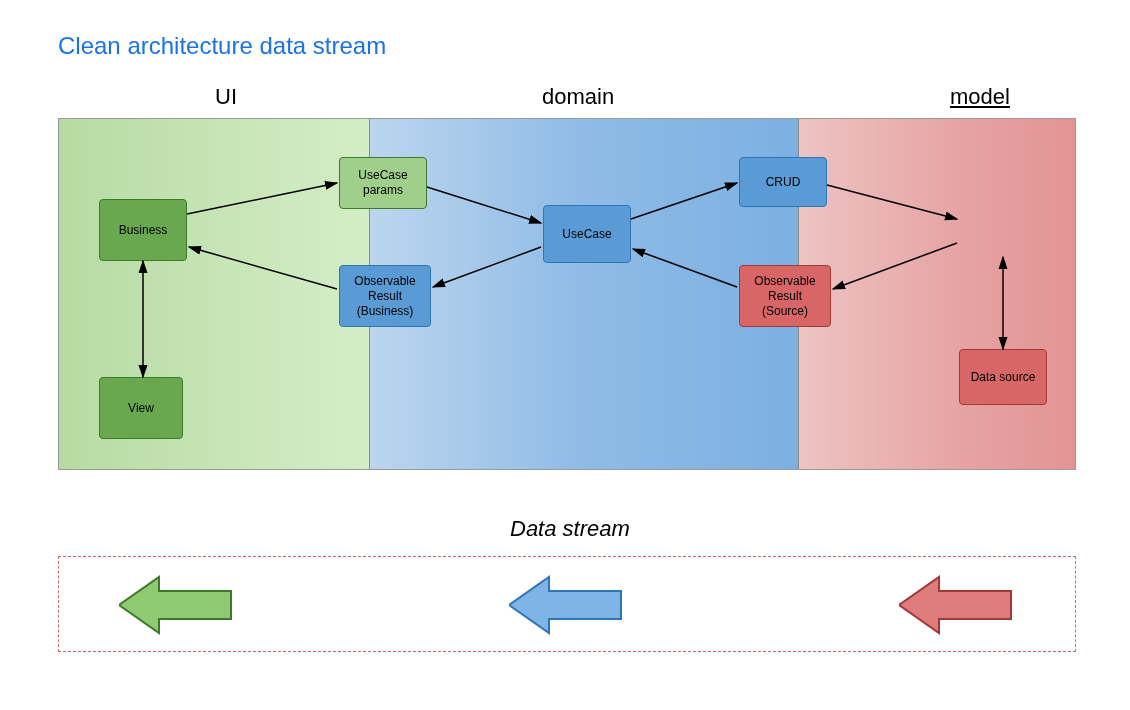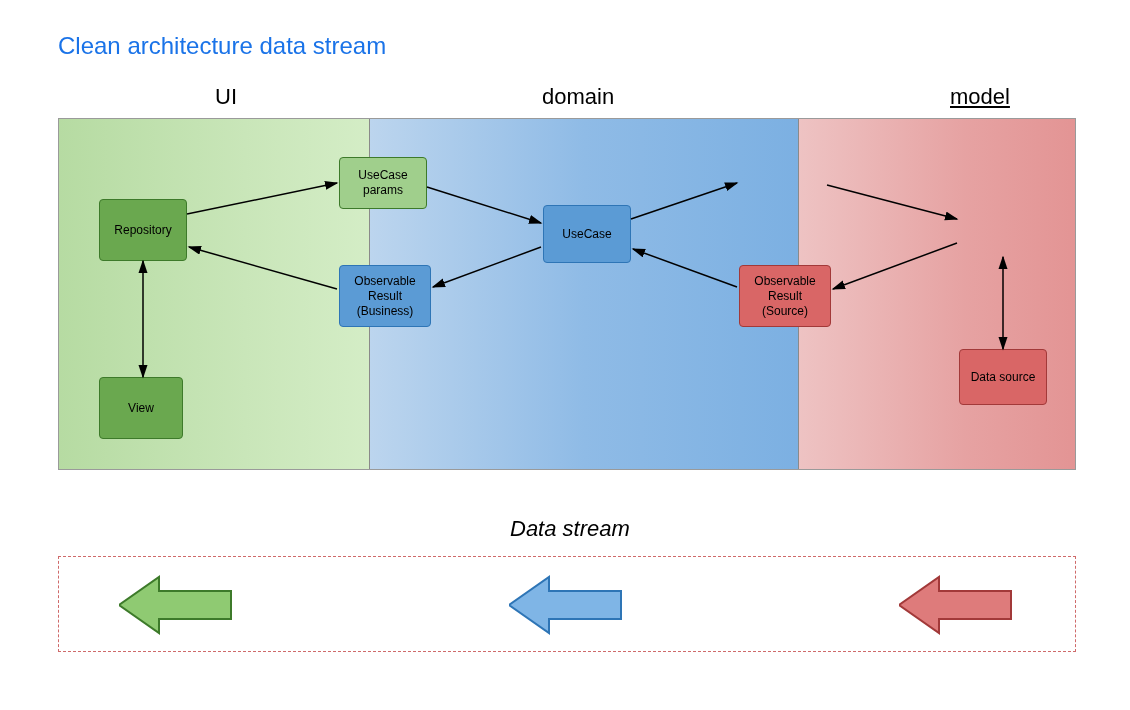--- a/index.html
+++ b/index.html
@@ -148,33 +148,36 @@
 <div class="zones-labels zone-label-ui">UI</div>
 <div class="zones-labels zone-label-domain">domain</div>
 <div class="zones-labels zone-label-model">model</div>
 
 <div class="diagram-frame">
   <div class="zone zone-ui"></div>
   <div class="zone zone-domain"></div>
   <div class="zone zone-model"></div>
 
   <div class="node green-solid  n-presenter">
-      <span>Repository</span>
+      <span>Business</span>
     </div>
   <div class="node green-solid  n-view">
       <span>View</span>
     </div>
   <div class="node green-outline n-ucparams">
       <span>UseCase<br>params</span>
     </div>
   <div class="node blue-solid   n-obbusiness">
       <span>Observable<br>Result<br>(Business)</span>
     </div>
   <div class="node blue-solid   n-usecase">
       <span>UseCase</span>
+    </div>
+  <div class="node blue-solid   n-crud">
+      <span>CRUD</span>
     </div>
   <div class="node red-solid    n-obsource">
       <span>Observable<br>Result<br>(Source)</span>
     </div>
   <div class="node red-solid    n-datasource">
       <span>Data source</span>
     </div>
 
   <svg class="conn">
     <defs>

